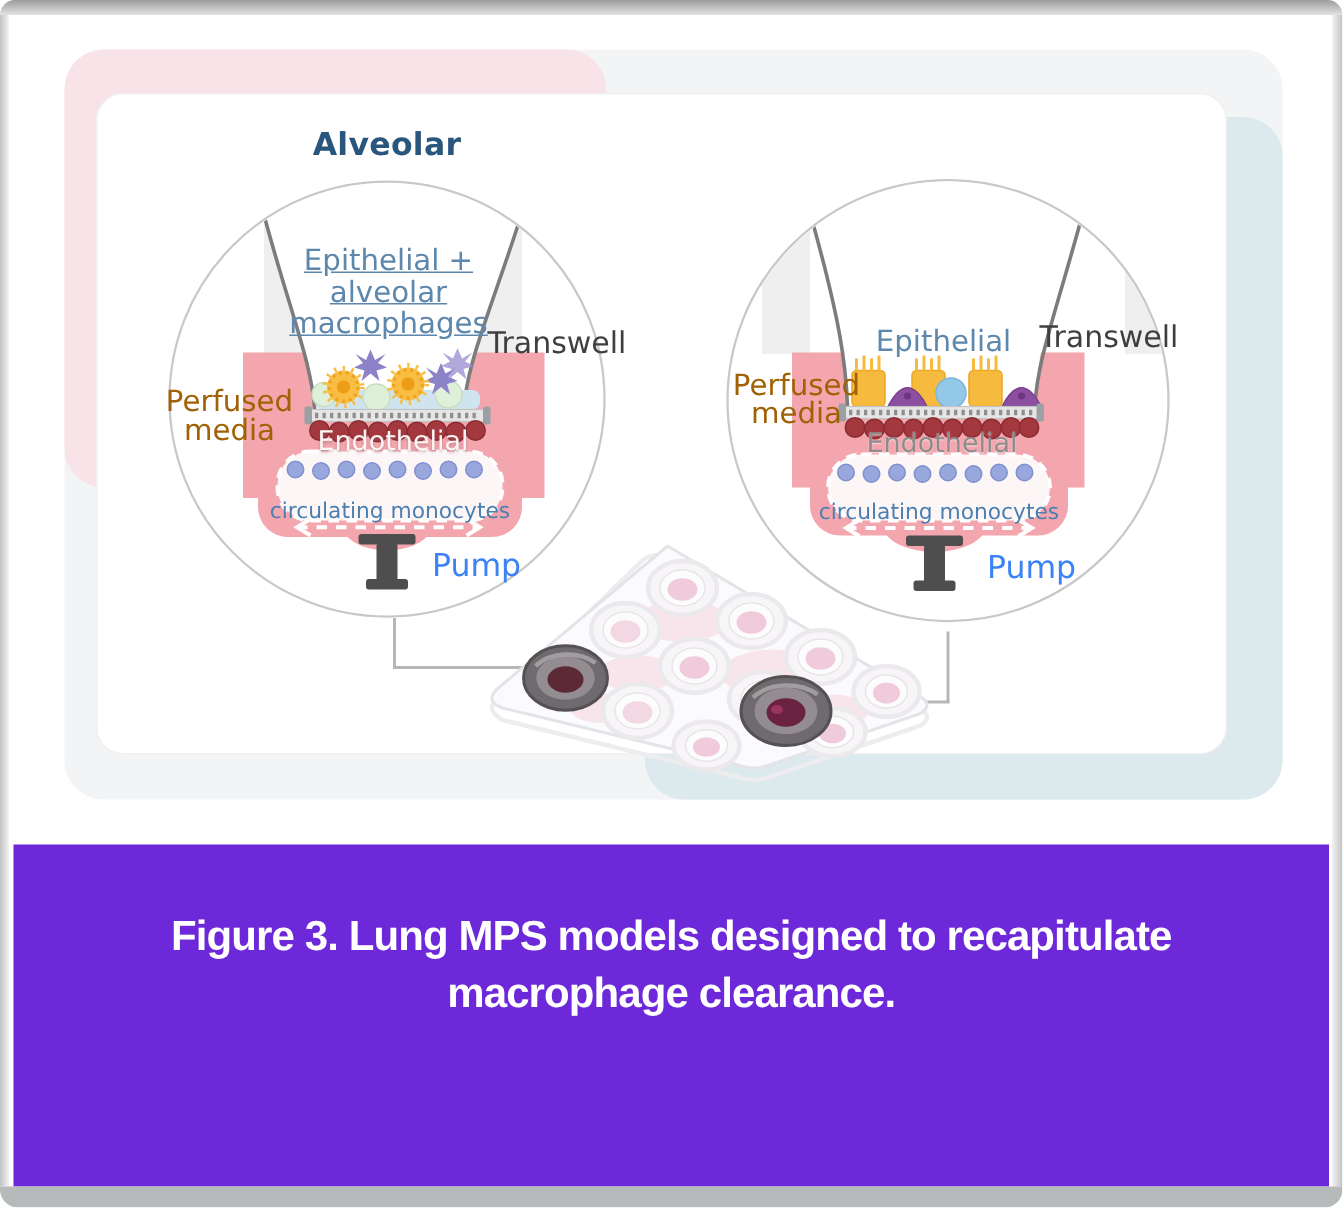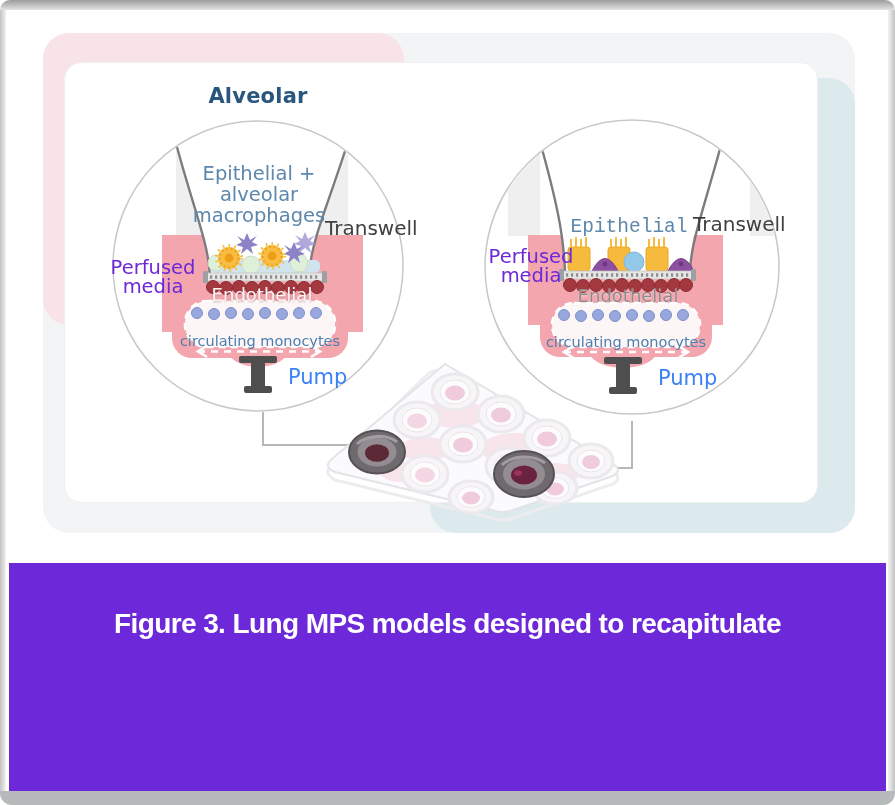--- a/index.html
+++ b/index.html
@@ -31,21 +31,21 @@
 
   .mps{position:absolute;}
   .mps-a{left:112px;top:120px;width:292px;height:292px;}
   .mps-b{left:484px;top:119px;width:296px;height:296px;}
   .mps svg{position:absolute;left:0;top:0;overflow:visible;}
 
   .lbl{position:absolute;white-space:nowrap;}
   .ctr{transform:translateX(-50%);text-align:center;}
   .well-lbl{font-size:19.5px;line-height:21px;color:#5d87ac;font-weight:500;}
   .transwell-lbl{font-size:20px;color:#3f3f3f;}
-  .media-lbl{font-size:19.5px;line-height:19px;color:#6d28d9;text-align:center;}
+  .media-lbl{font-size:19.5px;line-height:19px;color:#a16207;text-align:center;}
   .endo-lbl{font-size:18px;font-weight:500;}
   .endo-a{color:#fbf5f5;text-shadow:0 1px 2px rgba(140,90,95,.45);}
   .endo-b{color:#8f8a8c;text-shadow:0 1px 1px rgba(255,255,255,.7);}
   .mono-lbl{font-size:14.5px;color:#4c7fb1;margin-top:12px;}
   .pump-lbl{font-size:21px;color:#3b82f6;}
 
   .callout{position:absolute;background:#b7b7b7;}
 
   .plate{position:absolute;left:305px;top:352px;width:345px;height:170px;}
 
@@ -146,21 +146,21 @@
             <circle cx="204" cy="193" r="5.5"></circle>
         </g>
         <g stroke="#ffffff" stroke-width="2.6" fill="none">
           <line x1="86" y1="231.5" x2="208" y2="231.5" stroke-dasharray="7 6"></line>
           <polyline points="95,226 86,231.5 95,237"></polyline>
           <polyline points="199,226 208,231.5 199,237"></polyline>
         </g>
         <use href="#pumpicon" x="146" y="236"></use>
       </g>
     </svg>
-    <div class="lbl well-lbl ctr" style="left:147px;top:43px;">
+    <div class="lbl well-lbl ctr" style="left:147px;top:43px;text-decoration:underline;">
       <div>Epithelial +</div>
       <div>alveolar</div>
       <div>macrophages</div>
     </div>
     <div class="lbl transwell-lbl" style="left:213px;top:96px;">Transwell</div>
     <div class="lbl media-lbl ctr" style="left:41px;top:138px;">
       <div>Perfused</div>
       <div>media</div>
     </div>
     <div class="lbl endo-lbl endo-a ctr" style="left:150px;top:164px;">Endothelial</div>
@@ -246,21 +246,21 @@
             <circle cx="199" cy="196" r="5.5"></circle>
         </g>
         <g stroke="#ffffff" stroke-width="2.6" fill="none">
           <line x1="80" y1="233" x2="204" y2="233" stroke-dasharray="7 6"></line>
           <polyline points="89,227.5 80,233 89,238.5"></polyline>
           <polyline points="195,227.5 204,233 195,238.5"></polyline>
         </g>
         <use href="#pumpicon" x="139" y="238"></use>
       </g>
     </svg>
-    <div class="lbl well-lbl ctr" style="left:145px;top:98px;font-family:Liberation Mono, monospace;">
+    <div class="lbl well-lbl ctr" style="left:145px;top:98px;">
       <div>Epithelial</div>
     </div>
     <div class="lbl transwell-lbl" style="left:209px;top:93px;">Transwell</div>
     <div class="lbl media-lbl ctr" style="left:47px;top:128px;">
       <div>Perfused</div>
       <div>media</div>
     </div>
     <div class="lbl endo-lbl endo-b ctr" style="left:144px;top:166px;">Endothelial</div>
     <div class="lbl mono-lbl ctr" style="left:142px;top:203px;">circulating monocytes</div>
     <div class="lbl pump-lbl" style="left:174px;top:247px;">Pump</div>
@@ -349,16 +349,17 @@
           <ellipse cx="219" cy="123" rx="13" ry="9.5" fill="#6b2140"></ellipse>
           <ellipse cx="213" cy="121" rx="4" ry="3" fill="#a23b63" opacity=".8"></ellipse>
           <path d="M197,113 A29 21 0 0 1 240,111" fill="none" stroke="#b7b2b5" stroke-width="3" opacity=".7"></path>
         </g>
       </g>
     </svg>
   </div>
 
   <div class="caption">
     <div class="cap-line">Figure 3. Lung MPS models designed to recapitulate</div>
+    <div class="cap-line">macrophage clearance.</div>
   </div>
 
   <div class="edge-bottom"></div>
 </div>
 
 </body></html>

